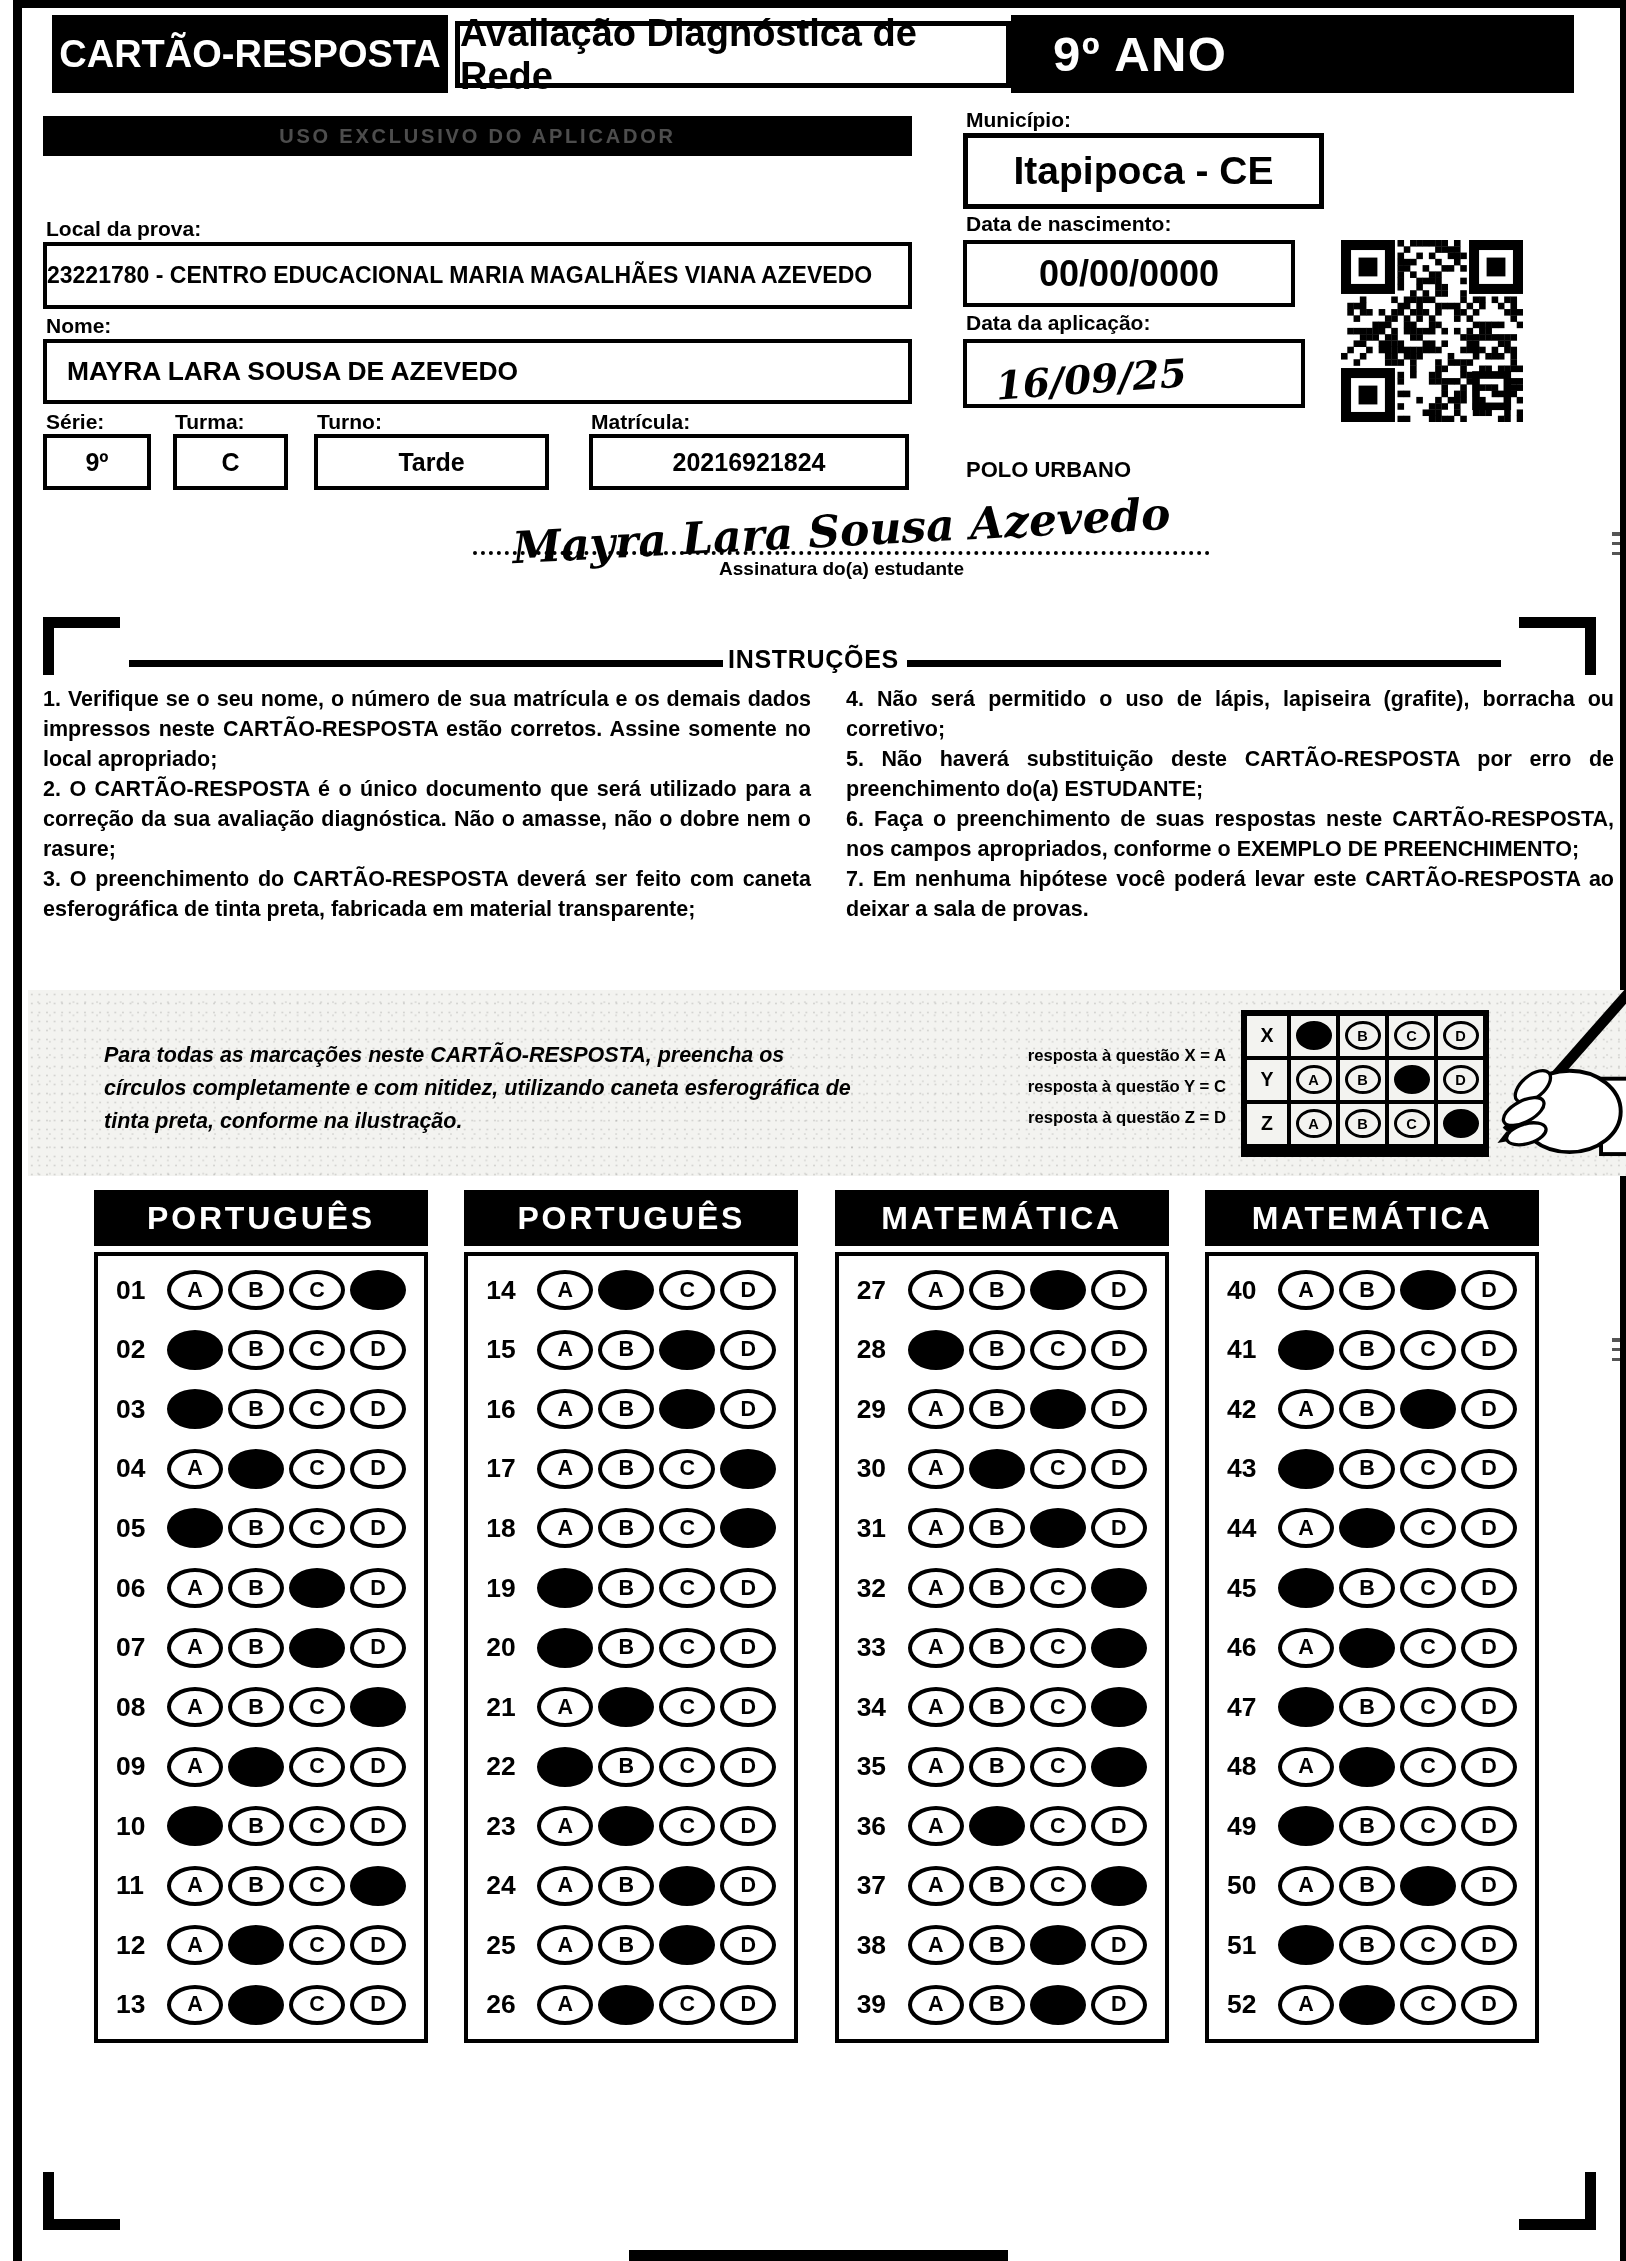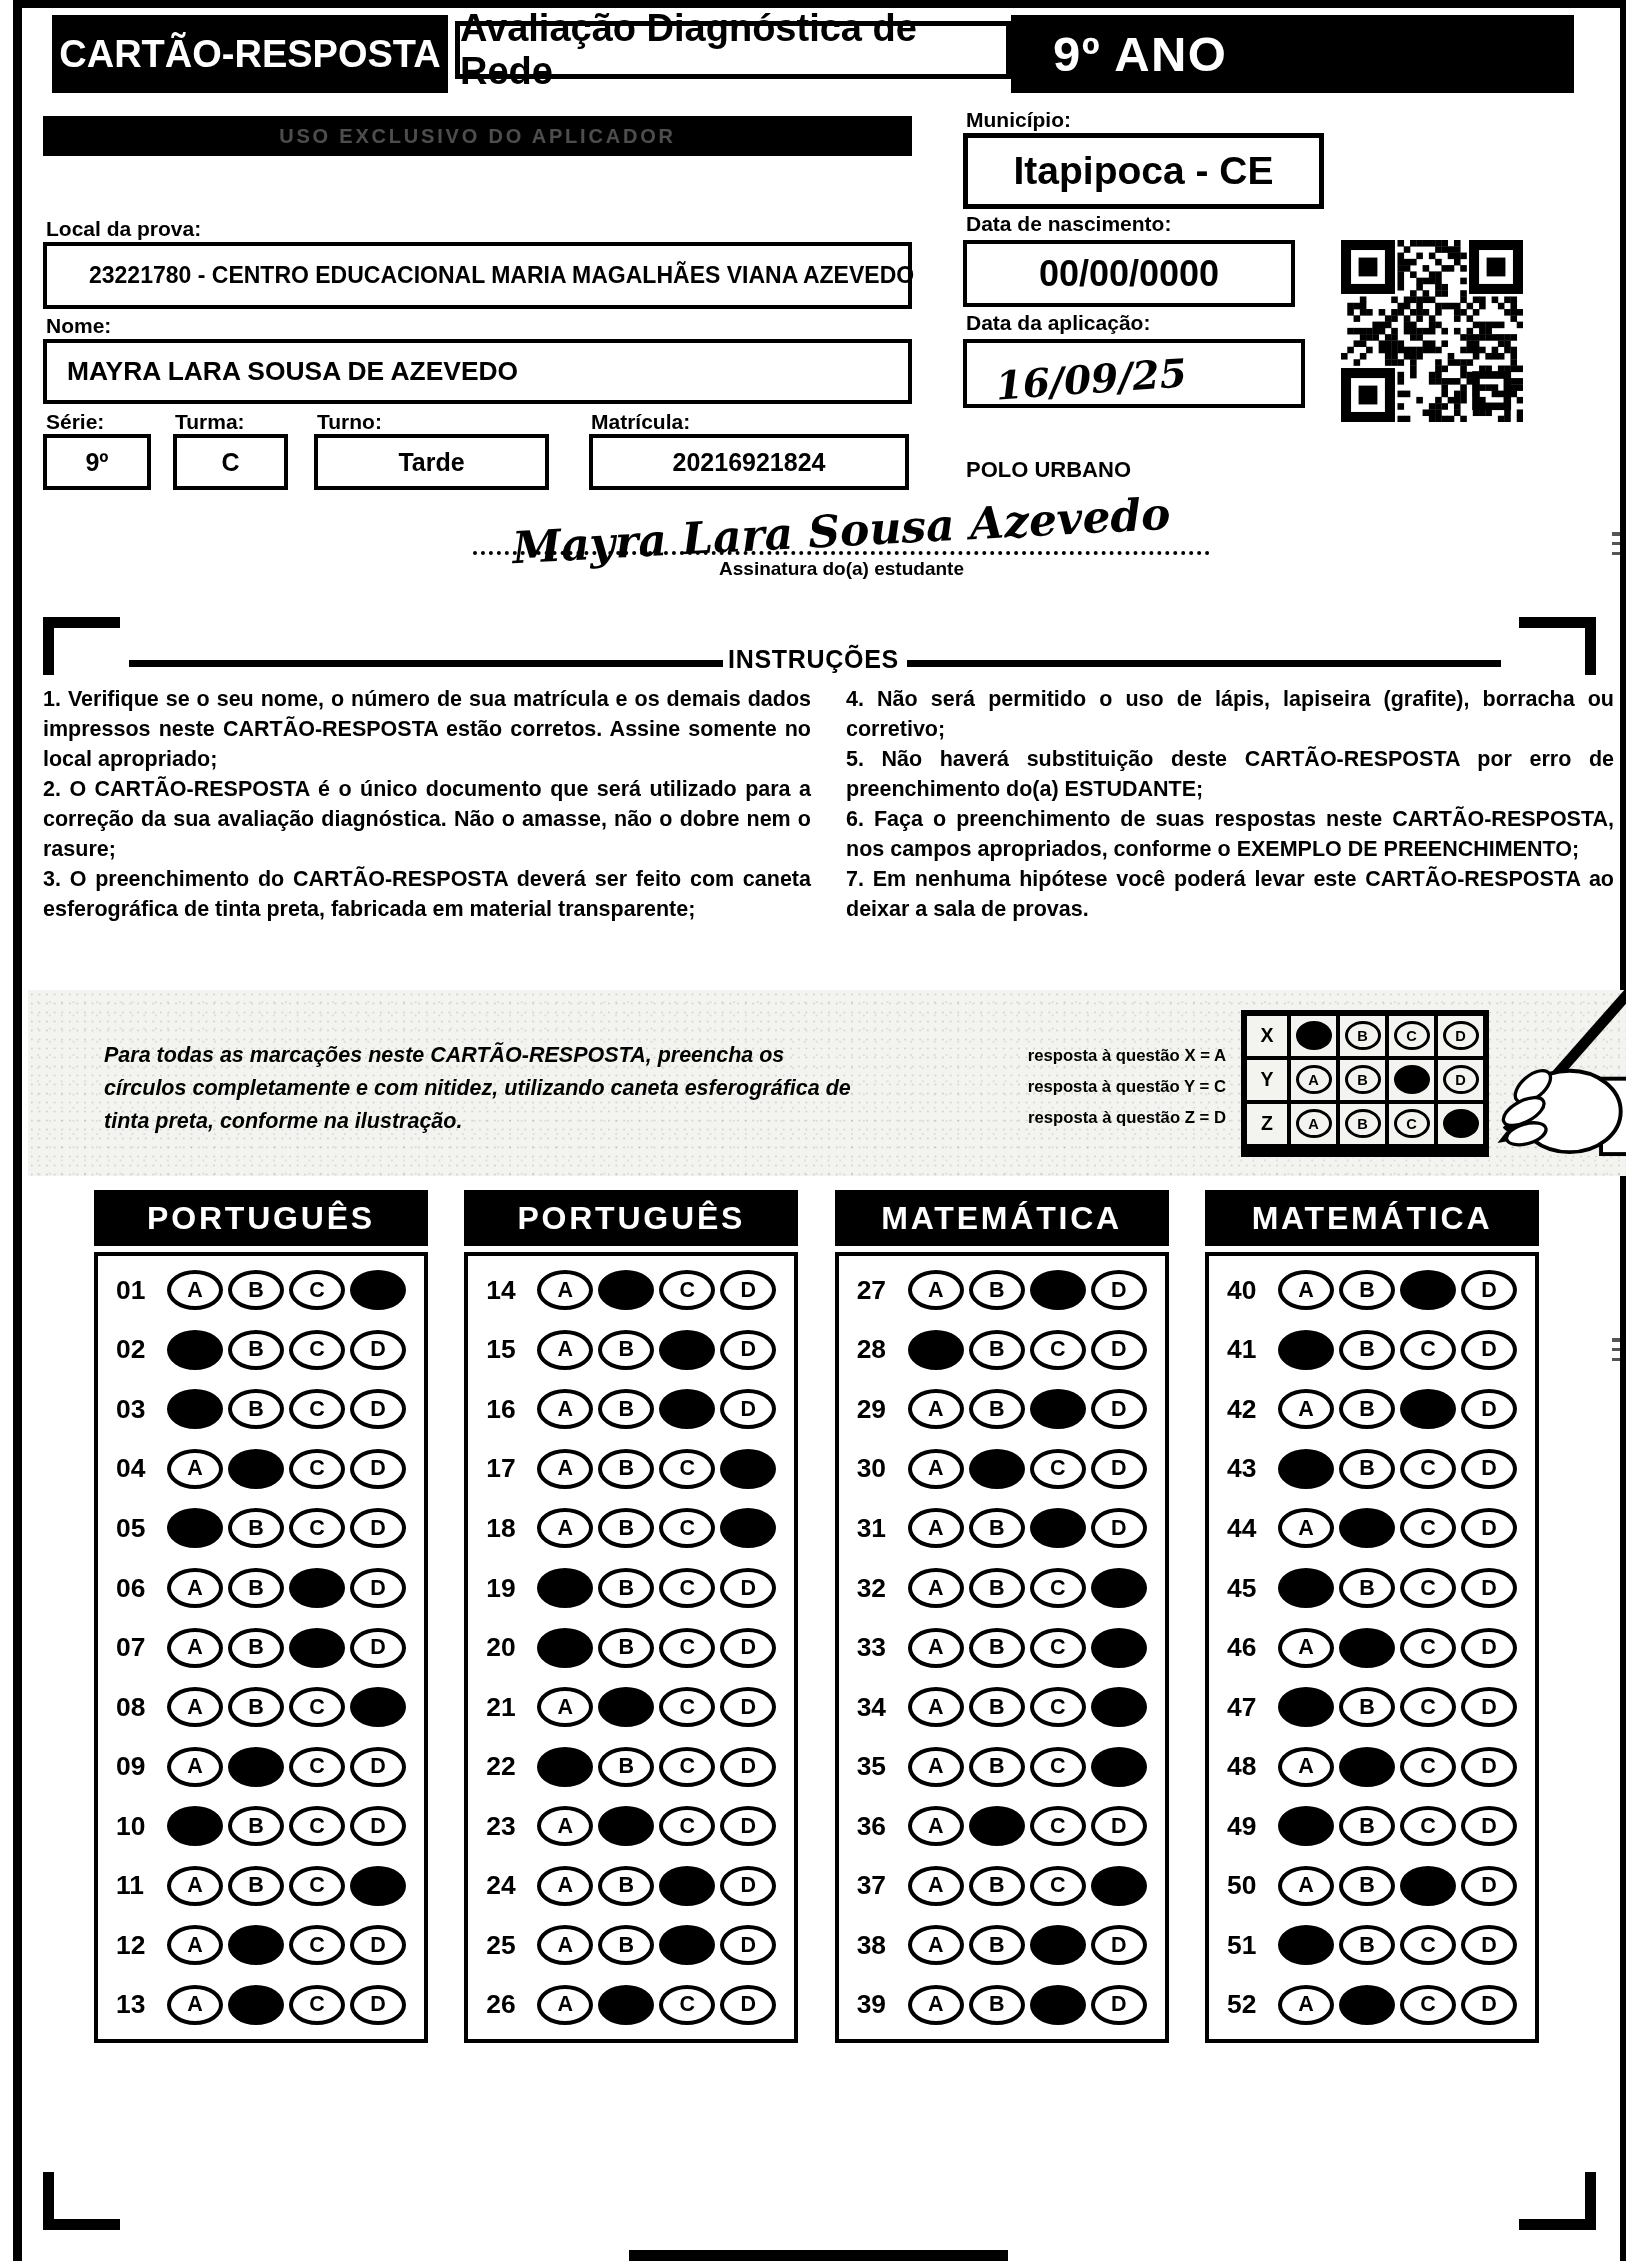--- a/index.html
+++ b/index.html
@@ -3,37 +3,37 @@
 <meta charset="utf-8">
 <style>
   html,body{margin:0;padding:0;background:#fff;}
   .page{position:relative;width:1627px;height:2261px;background:#fff;color:#000;
         font-family:"Liberation Sans",sans-serif;overflow:hidden;}
   .frame{position:absolute;left:12.5px;top:0;right:0;bottom:0;border-left:9.7px solid #000;
          border-top:8.3px solid #000;border-right:7.6px solid #000;pointer-events:none;}
   
   .hdr-left{position:absolute;left:52px;top:15.3px;width:396px;height:78px;background:#000;color:#fff;
             display:flex;align-items:center;justify-content:center;font-weight:bold;font-size:38px;}
-  .hdr-mid{position:absolute;left:455px;top:21px;width:556px;height:58px;background:#fff;border:5.6px solid #000;
+  .hdr-mid{position:absolute;left:455px;top:21px;width:556px;height:67px;background:#fff;border:5.6px solid #000;
            box-sizing:border-box;display:flex;align-items:center;justify-content:center;font-weight:bold;font-size:38px;}
   .hdr-right{position:absolute;left:1011px;top:15.3px;width:563px;height:78px;background:#000;color:#fff;
              display:flex;align-items:center;font-weight:bold;font-size:49px;padding-left:42px;box-sizing:border-box;letter-spacing:1.4px;}
   
   .uso-bar{position:absolute;left:43px;top:116px;width:869px;height:40px;background:#000;
            color:rgba(255,255,255,0.30);display:flex;align-items:center;justify-content:center;
            font-weight:bold;font-size:20px;letter-spacing:2.8px;}
   .opt-box{position:absolute;left:43px;top:156px;width:869px;height:57px;border:4.2px solid #000;box-sizing:border-box;
            display:flex;align-items:center;justify-content:space-between;padding:0 23.6px;font-weight:bold;font-size:19.5px;}
   .opt-group{display:flex;align-items:center;gap:14px;}
   .opt-circle{width:28px;height:32px;border:2.8px solid #000;border-radius:50%;flex:0 0 auto;}
   
   .field-label{position:absolute;font-weight:bold;font-size:21px;white-space:nowrap;}
   .value-box{position:absolute;border:4.2px solid #000;box-sizing:border-box;display:flex;align-items:center;
              font-weight:bold;white-space:nowrap;}
-  .vb-local{left:43px;top:242px;width:869px;height:67px;font-size:23px;padding-left:42px;}
+  .vb-local{left:43px;top:242px;width:869px;height:67px;font-size:23px;}
   .vb-nome{left:43px;top:339px;width:869px;height:65px;font-size:26.4px;padding-left:20px;}
   .vb-serie{left:43px;top:434px;width:108px;height:56px;font-size:25px;justify-content:center;}
   .vb-turma{left:173px;top:434px;width:115px;height:56px;font-size:25px;justify-content:center;}
   .vb-turno{left:314px;top:434px;width:235px;height:56px;font-size:25px;justify-content:center;}
   .vb-matricula{left:589px;top:434px;width:320px;height:56px;font-size:25px;justify-content:center;}
   .vb-municipio{left:963px;top:133px;width:361px;height:76px;border-width:5.6px;font-size:39px;justify-content:center;}
   .vb-nascimento{left:963px;top:240px;width:332px;height:67px;font-size:36px;justify-content:center;}
   .vb-aplicacao{left:963px;top:339px;width:342px;height:69px;font-size:36px;}
   .script{font-family:"DejaVu Serif",serif;font-style:italic;font-weight:bold;}
   .date-script{display:inline-block;transform:rotate(-4deg);font-size:39px;padding:12.5px 0 0 28px;}

